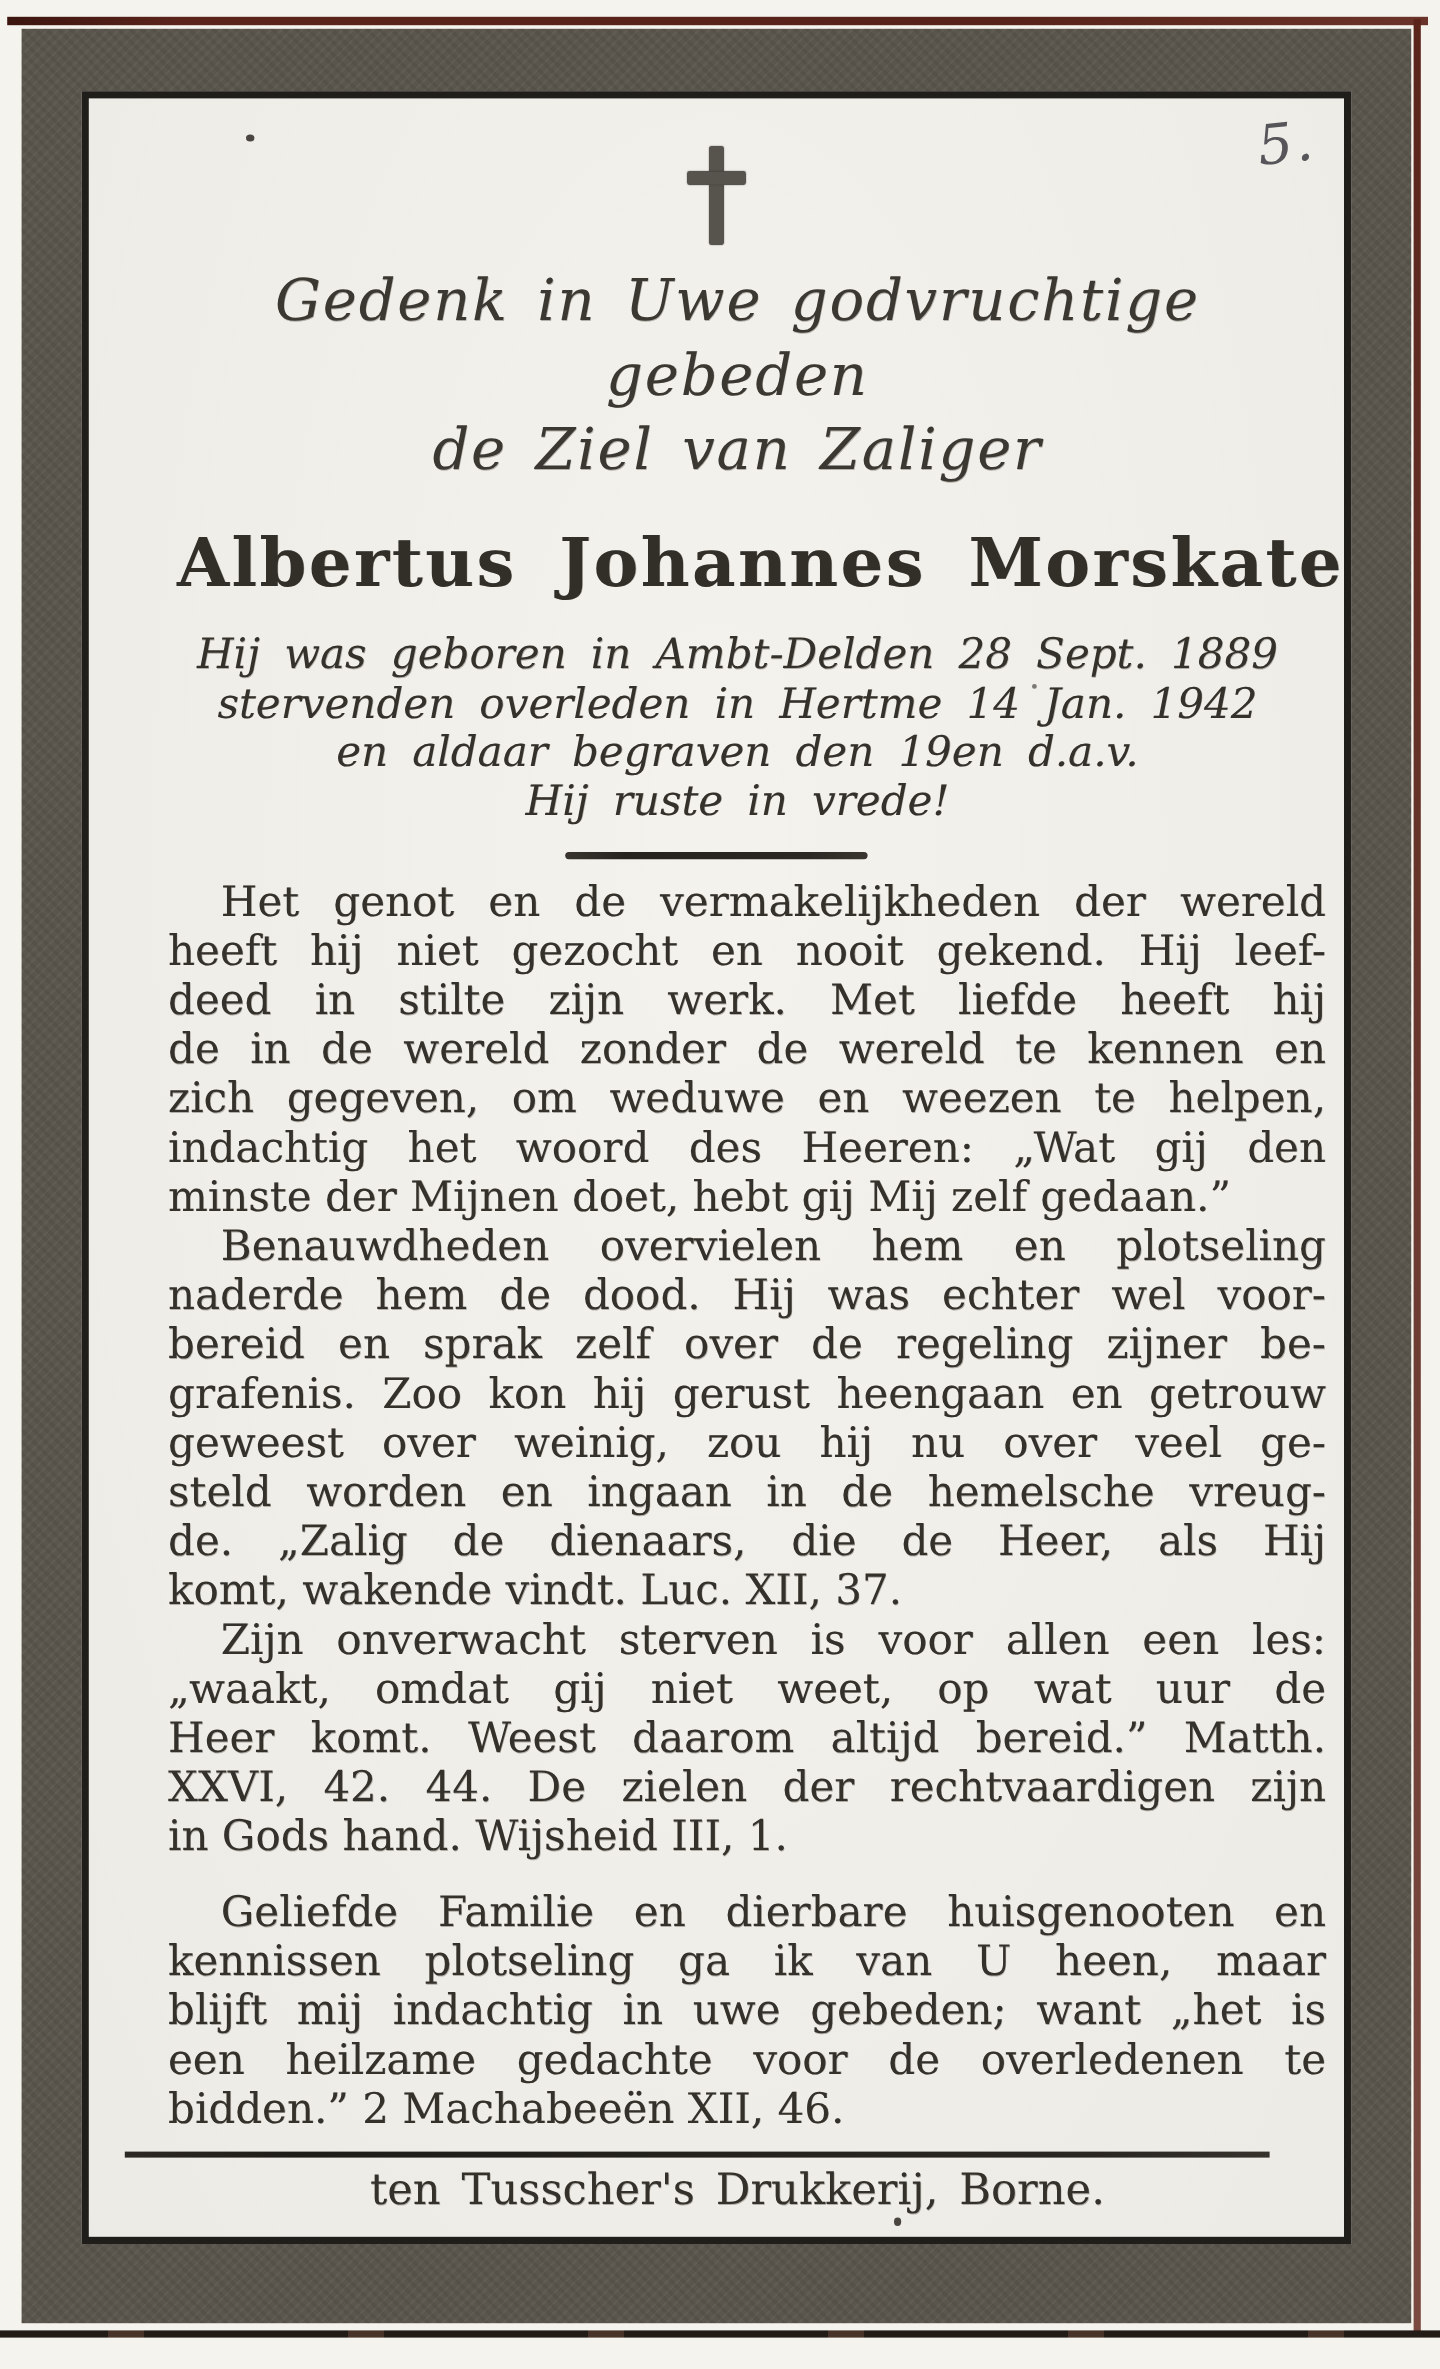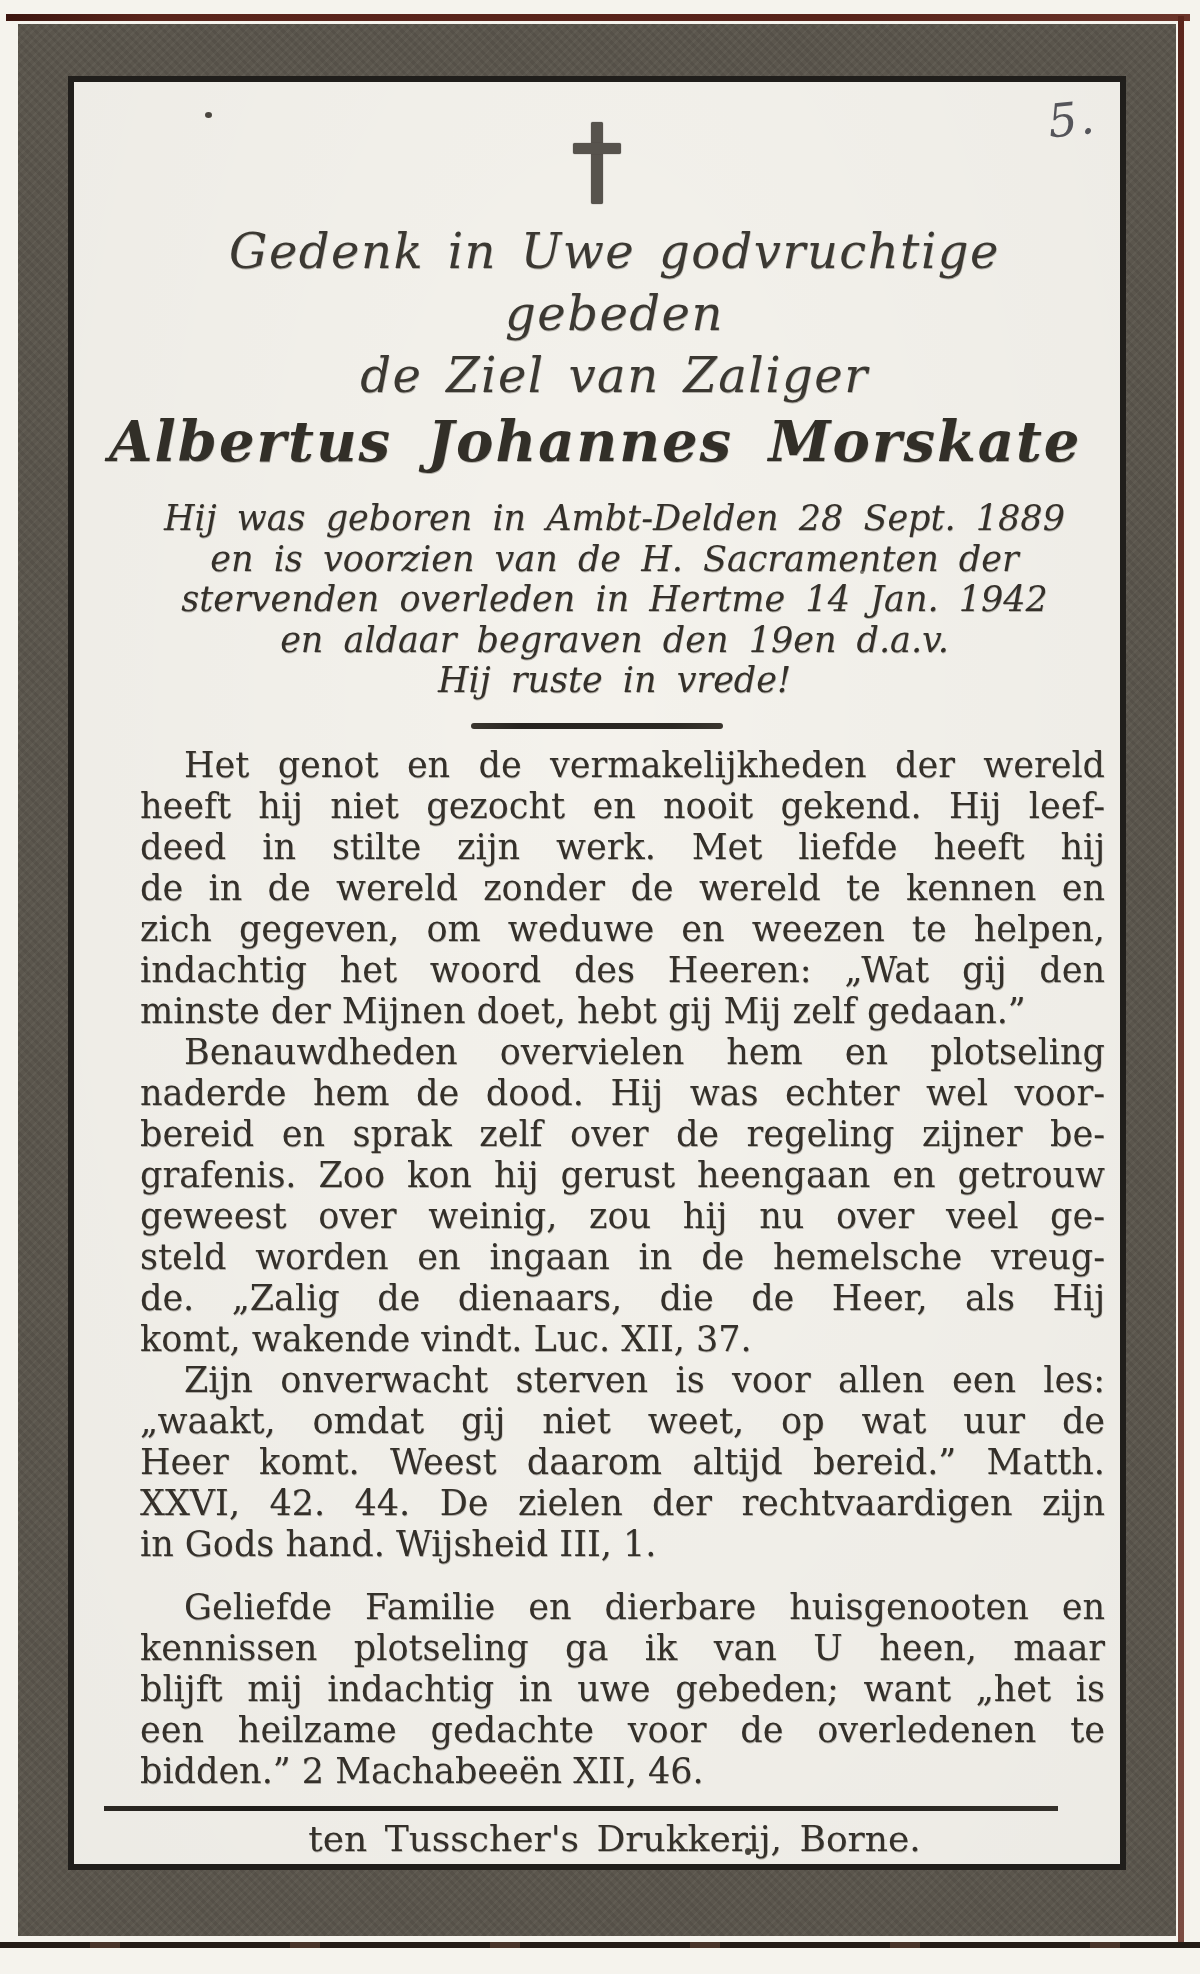--- a/index.html
+++ b/index.html
@@ -32,22 +32,22 @@
     font-style:italic;font-size:46px;color:#55555a;
     transform:rotate(-6deg);text-shadow:none;letter-spacing:2px;}
   
   .cross{width:48px;height:82px;margin:40px auto 0;position:relative;}
   .cross .v{position:absolute;left:50%;transform:translateX(-50%);top:0;width:12px;height:100%;
     background:#57534d;border-radius:2px;box-shadow:0 0 1px #3e3a35;}
   .cross .h{position:absolute;top:21px;left:0;width:100%;height:11px;
     background:#57534d;border-radius:2px;box-shadow:0 0 1px #3e3a35;}
   .heading{margin-top:16px;text-align:center;font-style:italic;
     font-size:48px;line-height:62px;letter-spacing:1.5px;word-spacing:7px;color:#3b3832;}
-  .name{text-align:left;font-weight:bold;
-    font-size:56px;line-height:70px;letter-spacing:2px;word-spacing:14px;color:#322f28;font-style:italic;}
+  .name{margin-top:28px;text-align:right;font-weight:bold;
+    font-size:56px;line-height:70px;letter-spacing:2px;word-spacing:14px;color:#322f28;}
   .intro{margin-top:22px;text-align:center;font-size:35px;line-height:40.5px;word-spacing:9px;font-style:italic;}
   .divider-short{width:252px;height:6px;margin:22px auto 0;
     background:linear-gradient(90deg,#3a362f,#26231f 20%,#2b2823 80%,#3a362f);
     border-radius:3px;}
   .body-paragraphs{margin:16px 15px 12px 31px;font-size:35px;line-height:41px;}
   .paragraph{margin:0;}
   .paragraph.spaced{margin-top:22px;}
   .pline{text-align:justify;text-align-last:justify;}
   .pline.first{text-indent:44px;}
   .pline.last{text-align-last:left;}
@@ -78,21 +78,20 @@
 
     <div class="heading ink">
       <div>Gedenk in Uwe godvruchtige gebeden</div>
       <div>de Ziel van Zaliger</div>
     </div>
 
     <div class="name ink">Albertus Johannes Morskate</div>
 
     <div class="intro ink">
       <div>Hij was geboren in Ambt-Delden 28 Sept. 1889</div>
-      <div>en is voorzien van de H. Sacramenten der</div>
       <div>stervenden overleden in Hertme 14 Jan. 1942</div>
       <div>en aldaar begraven den 19en d.a.v.</div>
       <div>Hij ruste in vrede!</div>
     </div>
 
     <div class="divider-short"></div>
 
     <div class="body-paragraphs ink">
         <div class="paragraph">
           <div class="pline first">Het genot en de vermakelijkheden der wereld</div>

